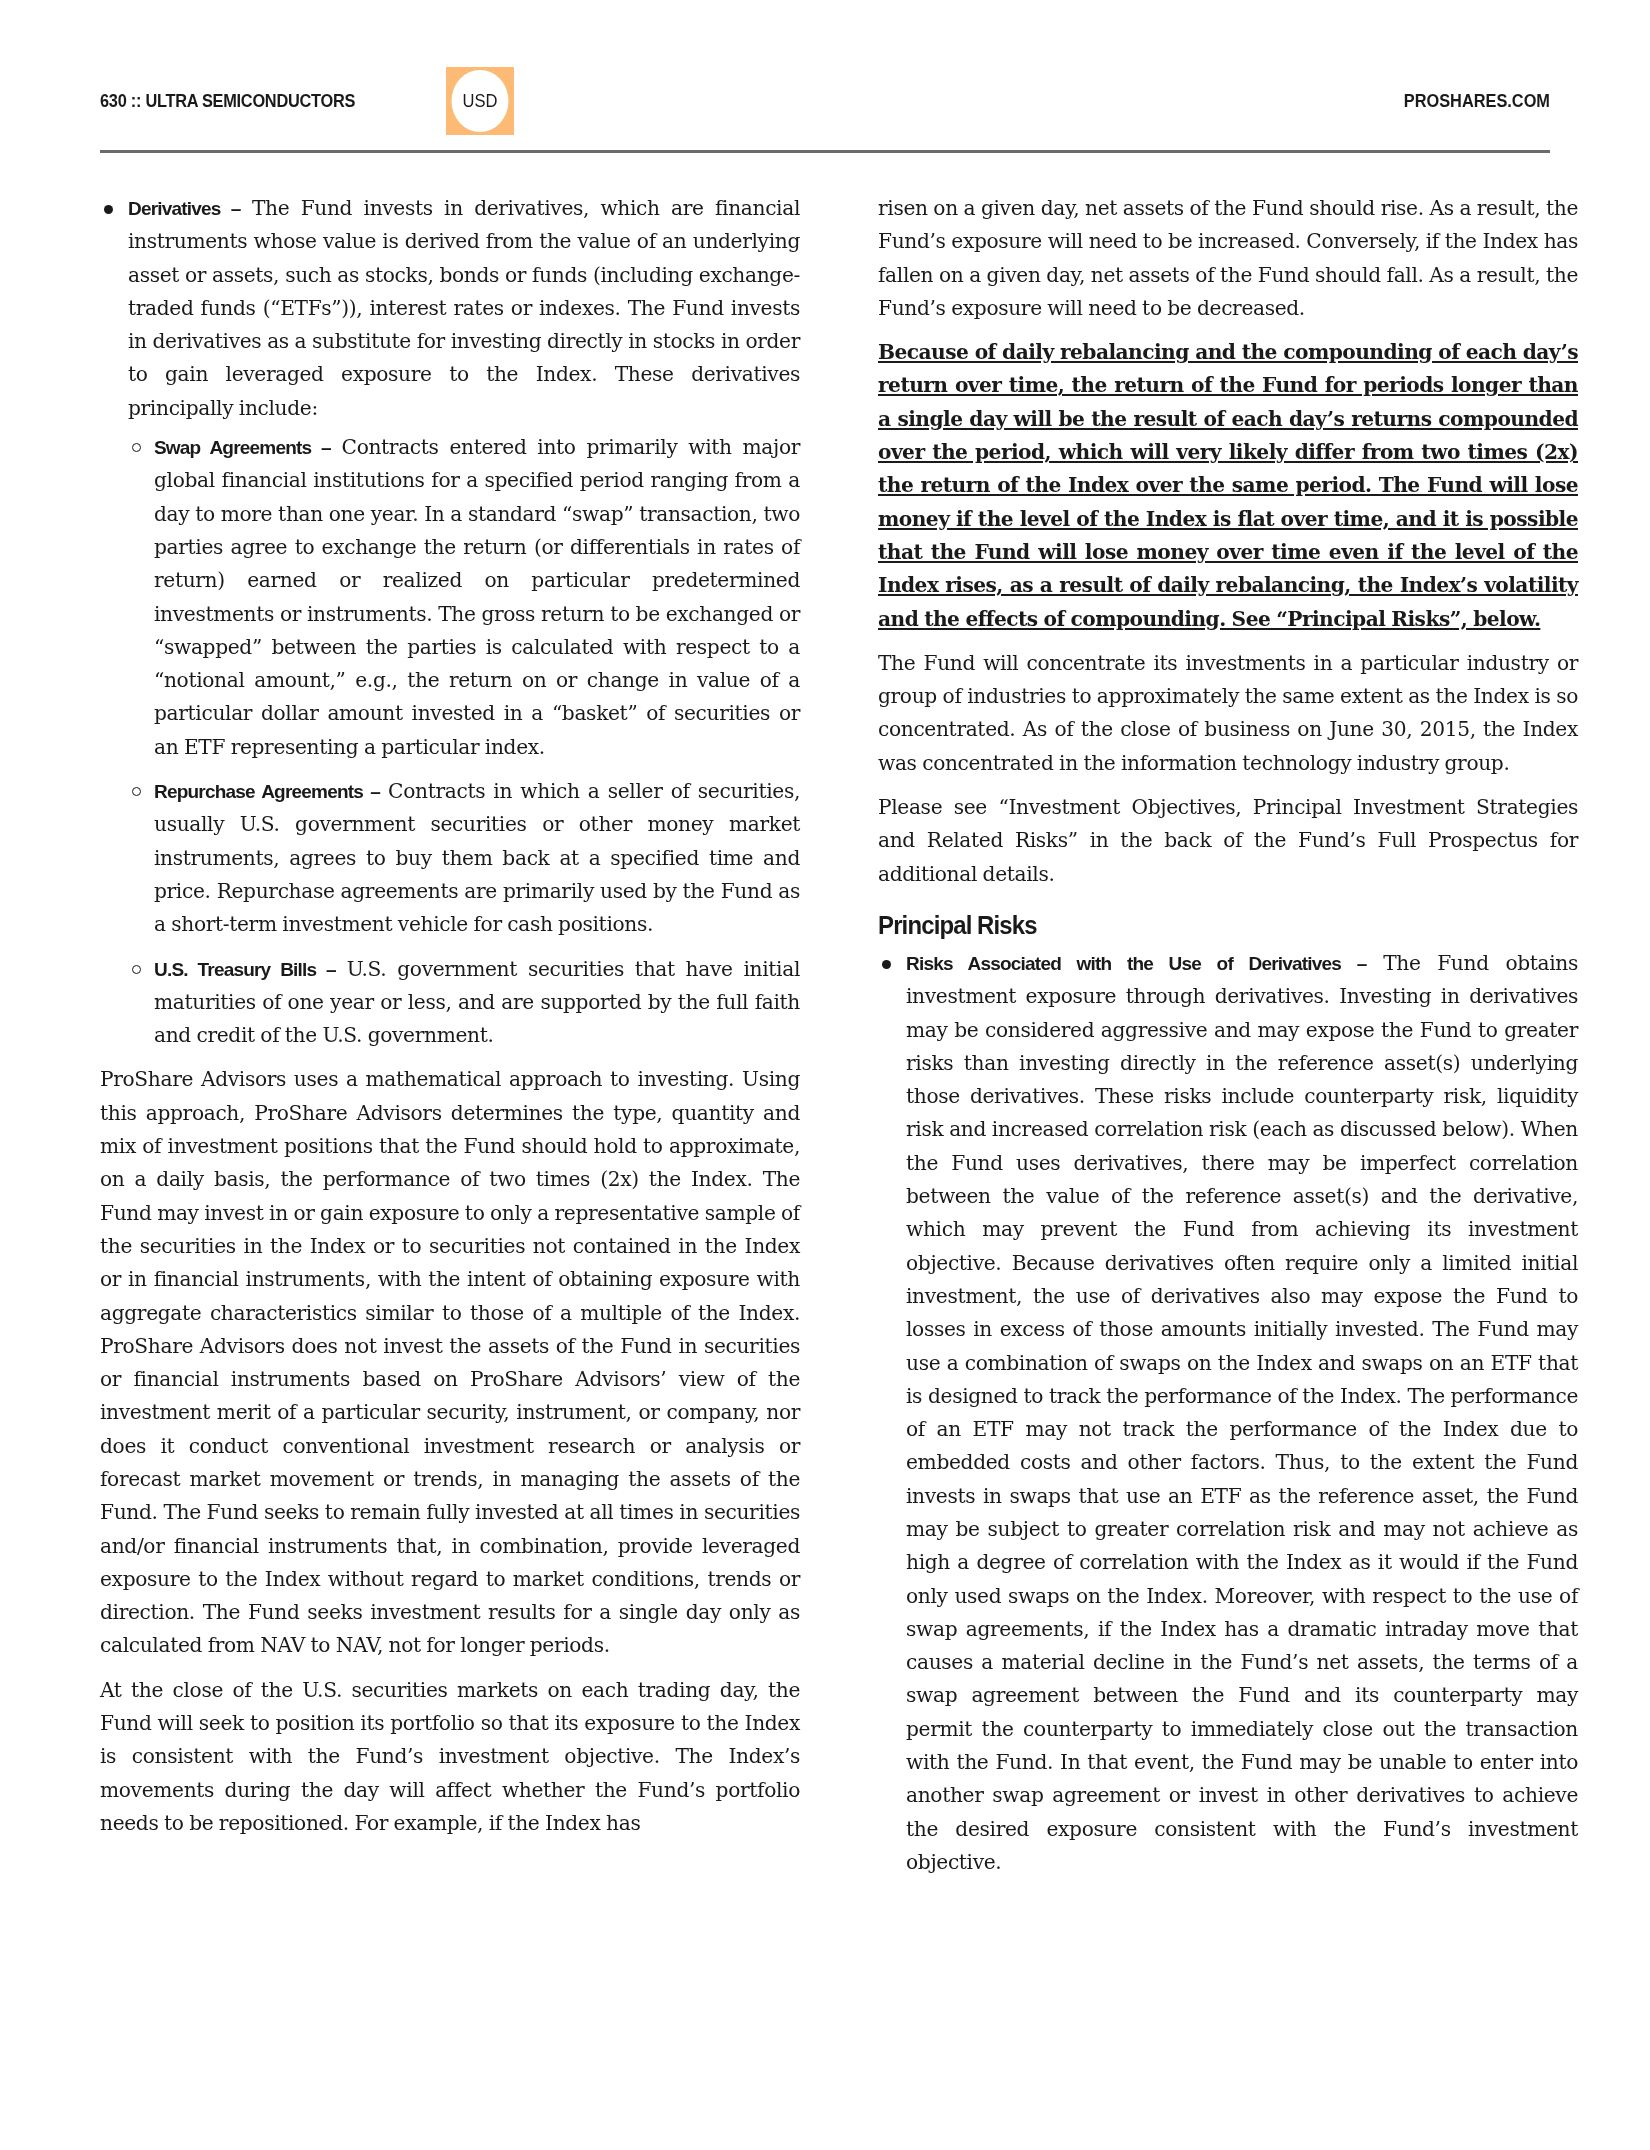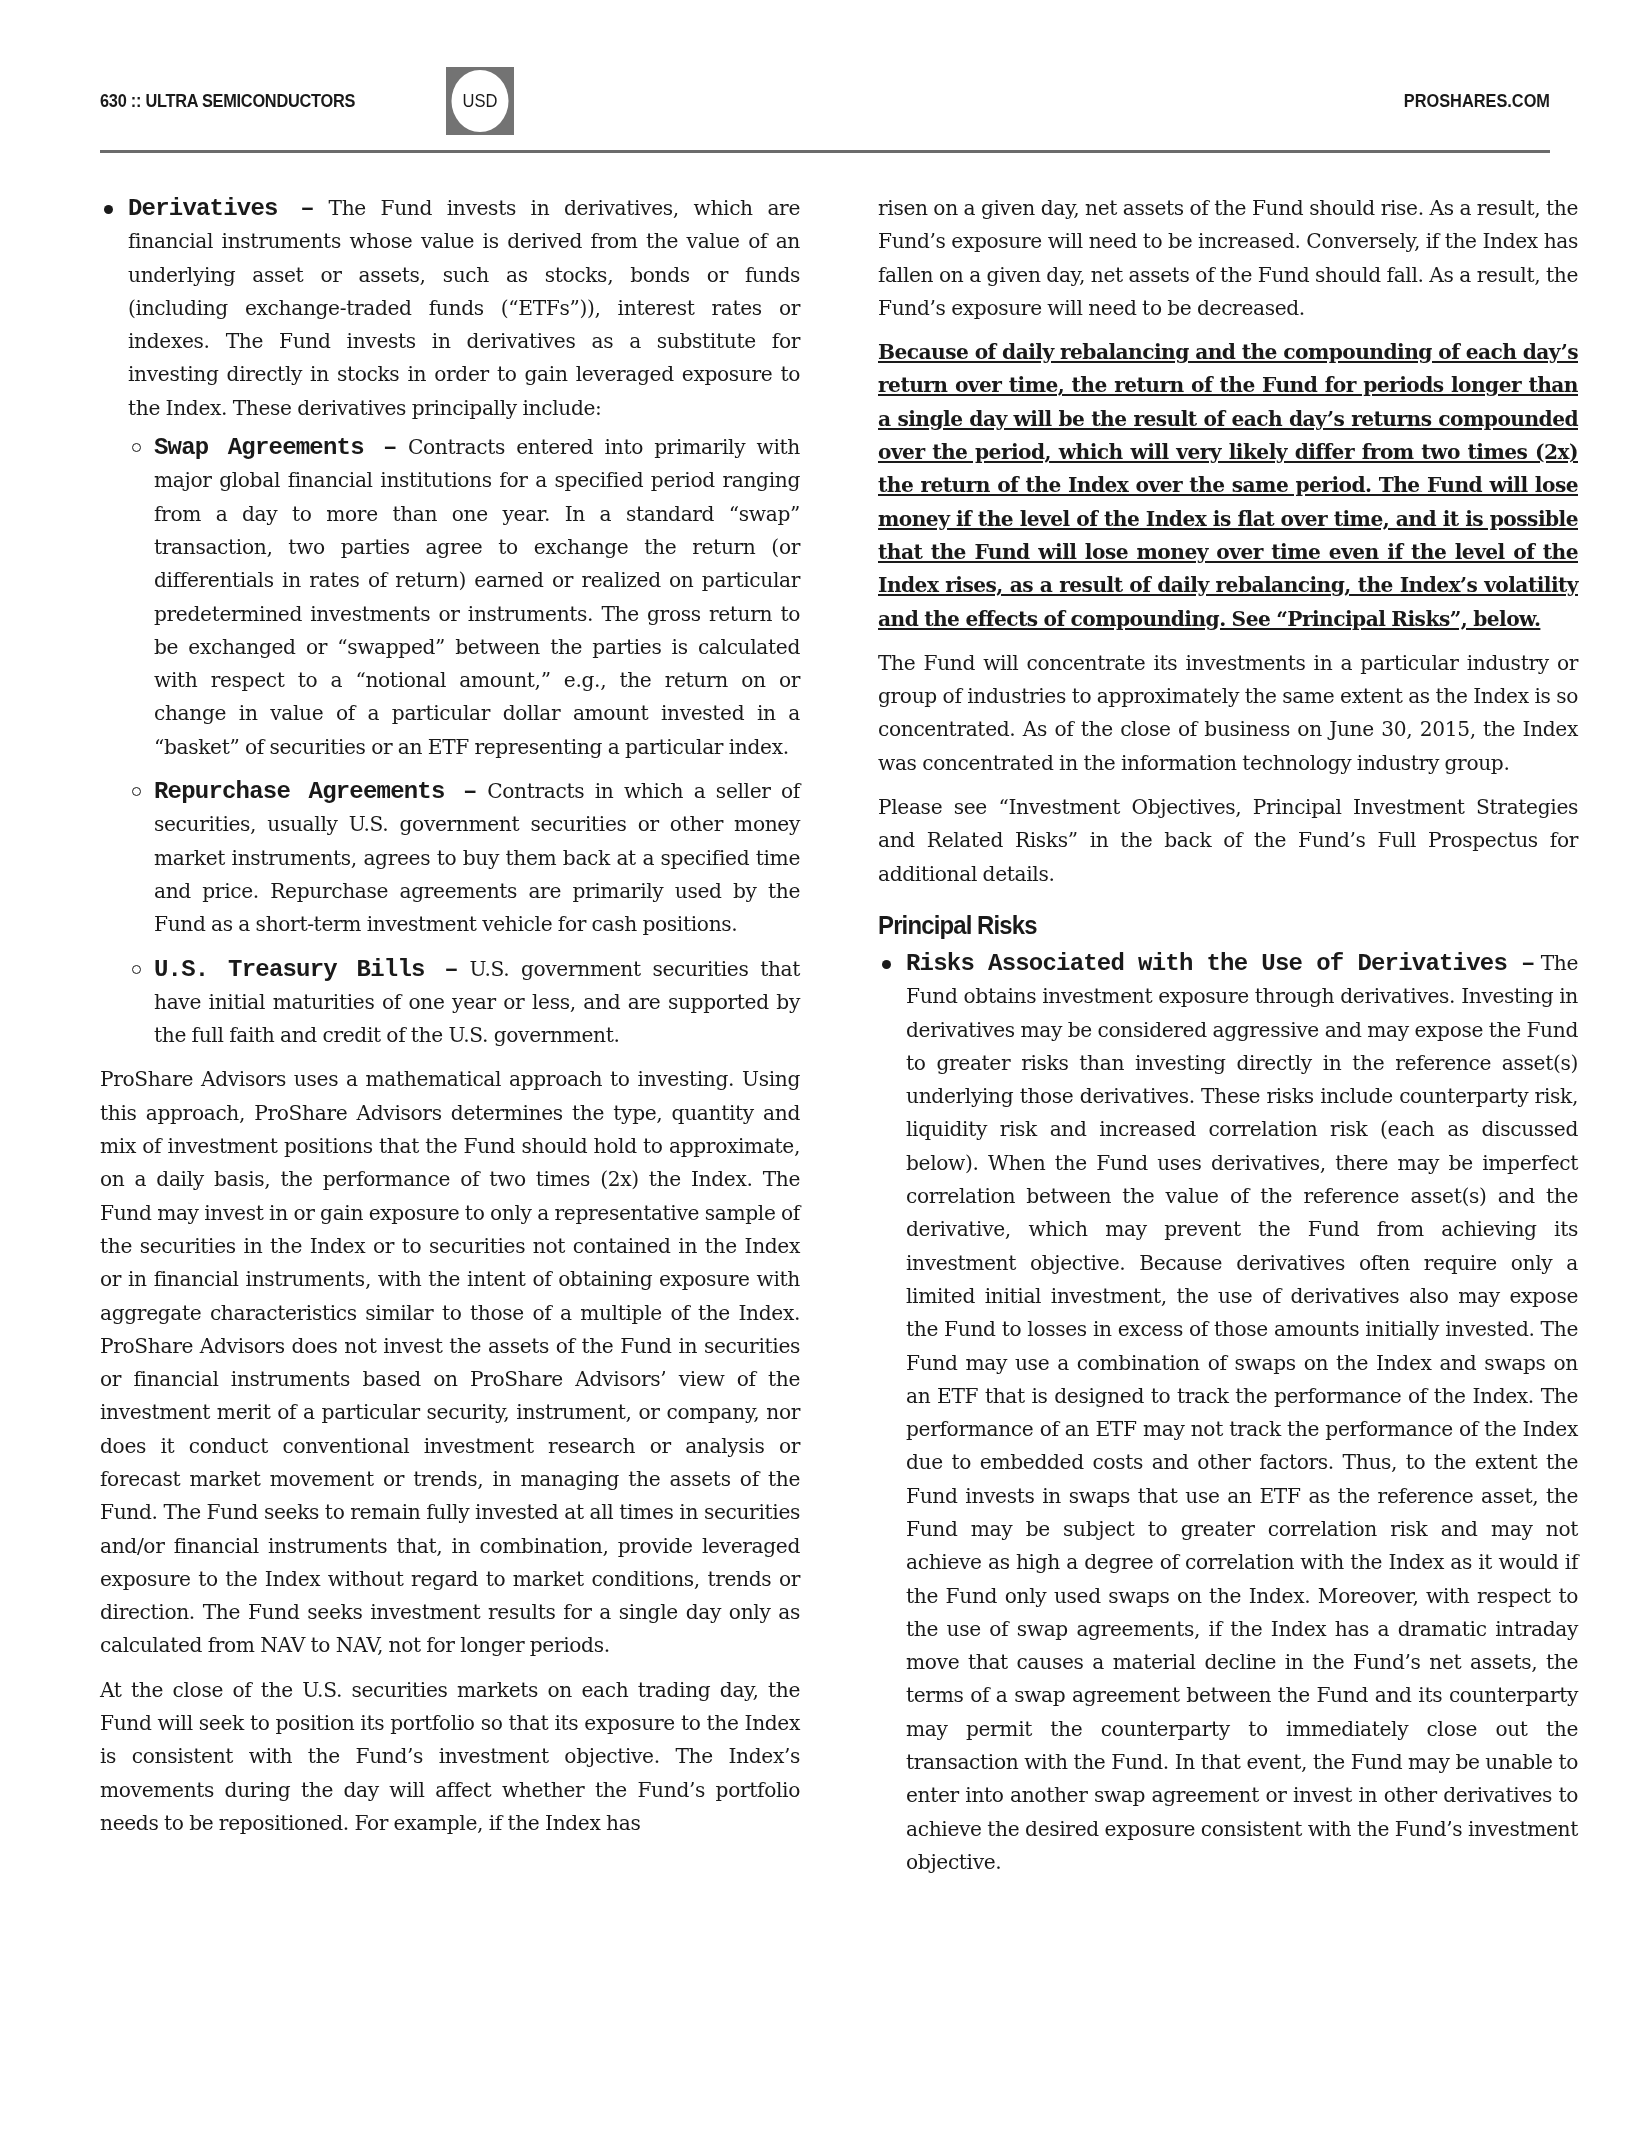--- a/index.html
+++ b/index.html
@@ -1,32 +1,32 @@
 <!DOCTYPE html>
 <html><head>
 <meta charset="utf-8">
 <style>
   html, body { margin: 0; padding: 0; background: #ffffff; }
   body { width: 1650px; height: 2150px; position: relative; overflow: hidden; color: #1a1a1a; }
   .page-header { position: absolute; left: 100px; top: 66px; width: 1450px; height: 70px; }
   .hdr-left { position: absolute; left: 0; top: 24px; font-family: "Liberation Sans", sans-serif; font-weight: bold; font-size: 19px; letter-spacing: -0.3px; transform: scaleX(0.86); transform-origin: left center; white-space: nowrap; }
   .hdr-right { position: absolute; right: 0; top: 24px; font-family: "Liberation Sans", sans-serif; font-weight: bold; font-size: 19px; transform: scaleX(0.86); transform-origin: right center; white-space: nowrap; }
-  .usd-badge { position: absolute; left: 346px; top: 1px; width: 68px; height: 68px; background: #737373; display: flex; align-items: center; justify-content: center; }
+  .usd-badge { position: absolute; left: 346px; top: 1px; width: 68px; height: 68px; background: #fdba74; display: flex; align-items: center; justify-content: center; }
   .usd-circle { width: 62px; height: 62px; border-radius: 50%; background: #fff; display: flex; align-items: center; justify-content: center; font-family: "Liberation Sans", sans-serif; font-size: 18px; transform: scaleX(0.92); }
   .header-rule { position: absolute; left: 100px; top: 150px; width: 1450px; height: 3px; background: #6b6b6b; }
 
   .col { position: absolute; top: 192px; width: 700px; font-family: "DejaVu Serif", serif; font-size: 20.2px; line-height: 33.3px; text-align: justify; letter-spacing: -0.35px; word-spacing: -0.5px; }
   .col-left { left: 100px; }
   .col-right { left: 850px; margin-left: 28px; }
   .col p { margin: 0 0 11px 0; }
   .bullet { position: relative; padding-left: 28px; margin: 0 0 6px 0; }
   .bullet::before { content: ""; position: absolute; left: 4px; top: 13px; width: 9px; height: 9px; border-radius: 50%; background: #1a1a1a; }
   .sub { position: relative; padding-left: 54px; margin: 0 0 11px 0; }
   .sub::before { content: ""; position: absolute; left: 32px; top: 12px; width: 7px; height: 7px; border-radius: 50%; border: 1.6px solid #1a1a1a; background: #fff; }
-  .lead { font-family: Liberation Mono, monospace; font-weight: bold; font-size: 24px; letter-spacing: -0.8px; word-spacing: 0; }
+  .lead { font-family: Liberation Sans, sans-serif; font-weight: bold; font-size: 19px; letter-spacing: -0.8px; word-spacing: 0; }
   .bold-para { font-weight: bold; letter-spacing: -0.55px; text-decoration: underline; }
   .section-heading { font-family: "Liberation Sans", sans-serif; font-weight: bold; font-size: 26px; letter-spacing: -0.9px; margin: 16px 0 4px 0; line-height: 36px; transform: scaleX(0.92); transform-origin: left center; }
   .section-sub { font-weight: bold; margin: 0 0 9px 0; letter-spacing: -0.6px; }
 </style>
 </head>
 <body>
 
 <div class="page-header">
   <span class="hdr-left">630 :: ULTRA SEMICONDUCTORS</span>
   <div class="usd-badge">

